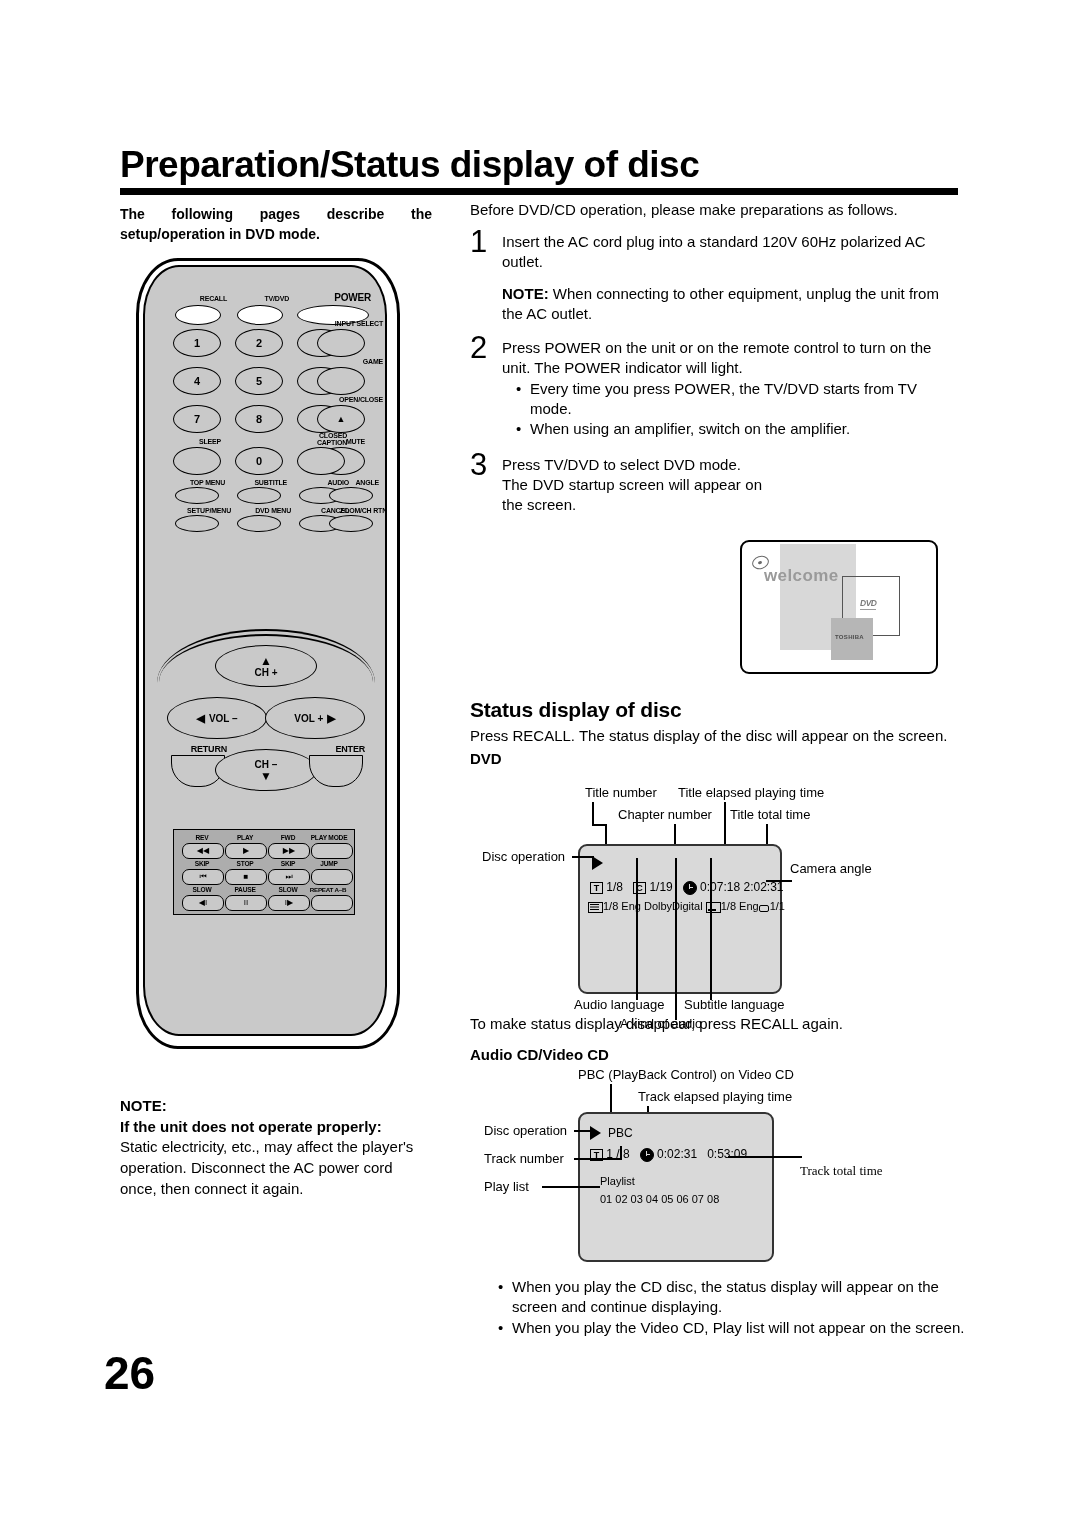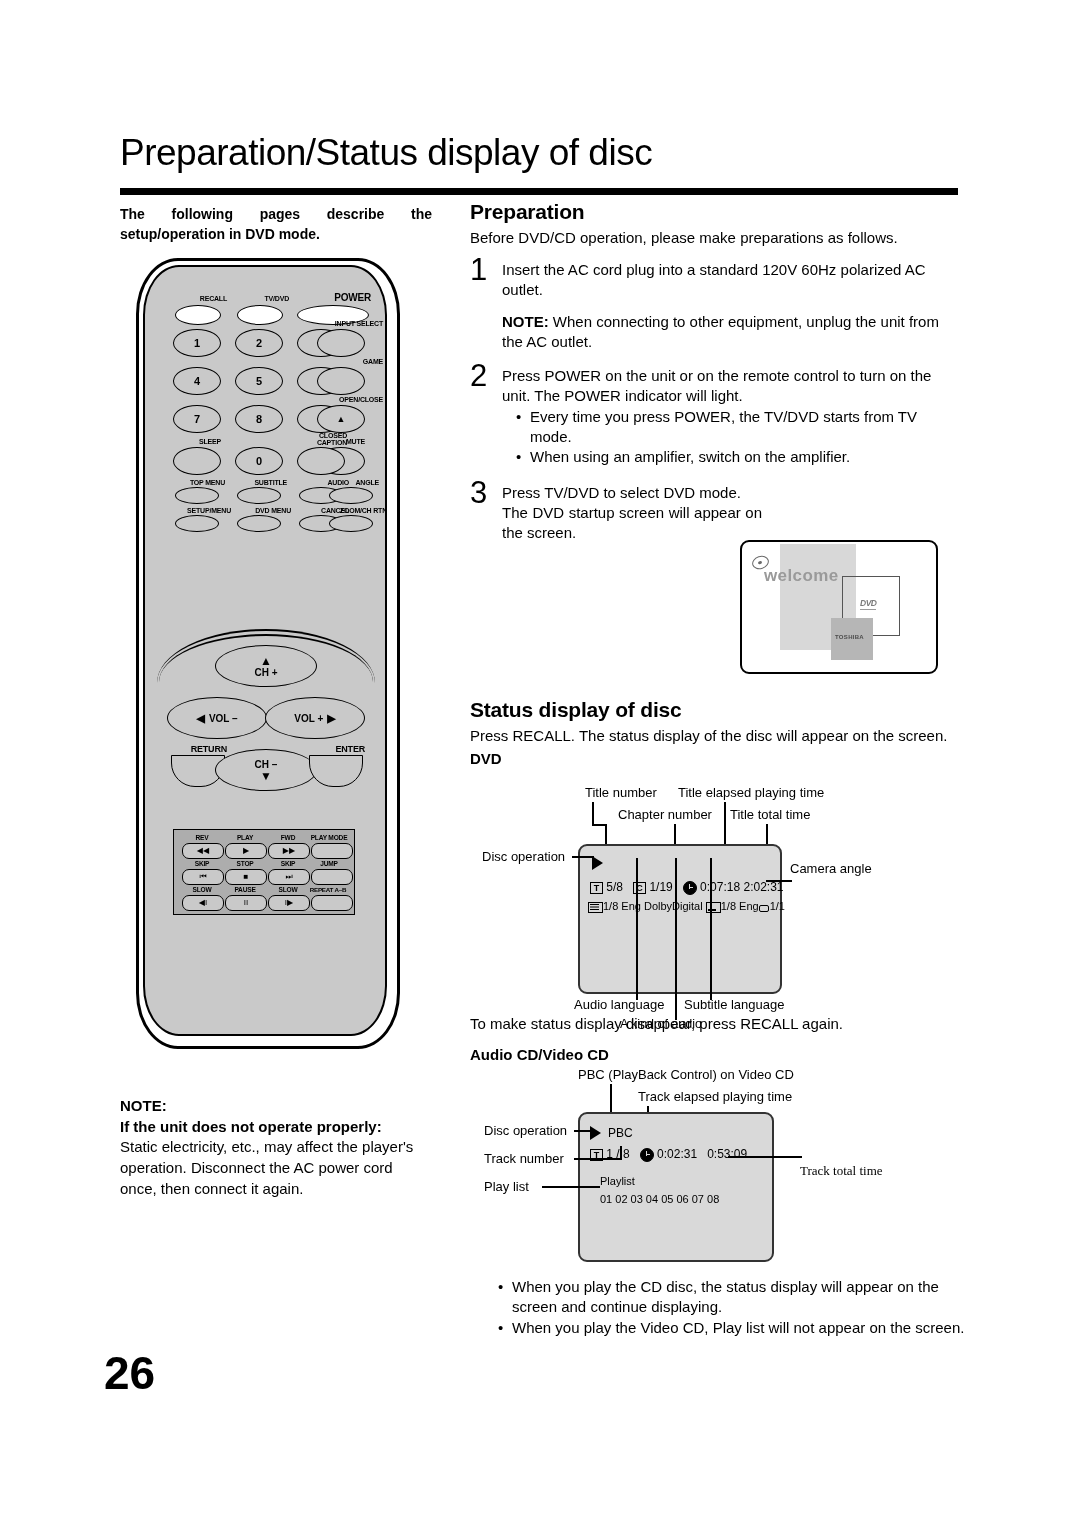--- a/index.html
+++ b/index.html
@@ -16,23 +16,23 @@
     width: 1080px;
     height: 1528px;
     background: #fff;
     overflow: hidden;
   }
 
   
   .page-title {
     position: absolute;
     left: 120px;
-    top: 132px;
+    top: 144px;
     font-size: 37px;
-    font-weight: normal;
+    font-weight: bold;
     letter-spacing: -0.5px;
     white-space: nowrap;
   }
   .title-rule {
     position: absolute;
     left: 120px;
     top: 188px;
     width: 838px;
     height: 7px;
     background: #000;
@@ -609,21 +609,20 @@
   <div class="note-block">
     <div class="b">NOTE:</div>
     <div class="b">If the unit does not operate properly:</div>
     <div>Static electricity, etc., may affect the player's operation. Disconnect the AC power cord once, then connect it again.</div>
   </div>
 
   <div class="page-number">26</div>
 
   <div class="right-col">
 
-    <h2 class="sec">Preparation</h2>
     <p class="body-text">Before DVD/CD operation, please make preparations as follows.</p>
 
     <div class="step">
       <div class="step-num">1</div>
       <p>Insert the AC cord plug into a standard 120V 60Hz polarized AC outlet.</p>
       <p style="margin-top:12px;">
         <span class="nb">NOTE:</span>
         <span>When connecting to other equipment, unplug the unit from the AC outlet.</span>
       </p>
     </div>
@@ -673,21 +672,21 @@
 
     <div class="lead" style="left:204px; top:38px; width:1.5px; height:28px;"></div>
     <div class="lead" style="left:254px; top:16px; width:1.5px; height:50px;"></div>
     <div class="lead" style="left:296px; top:38px; width:1.5px; height:28px;"></div>
 
     <div class="osd-box" style="left:108px; top:58px; width:200px; height:146px;">
       <div class="play-tri" style="left:12px; top:10px;"></div>
 
       <div class="osd-text" style="left:10px; top:35px;">
         <span class="ico-box">T</span>
-        <span>5/8</span>
+        <span>1/8</span>
         &nbsp;
         <span class="ico-box">C</span>
         <span>1/19</span>
         &nbsp;
         <span class="clock-ico"></span>
         <span>0:07:18</span>
         <span>2:02:31</span>
       </div>
 
       <div class="osd-text" style="left:8px; top:55px; font-size:11px;">

